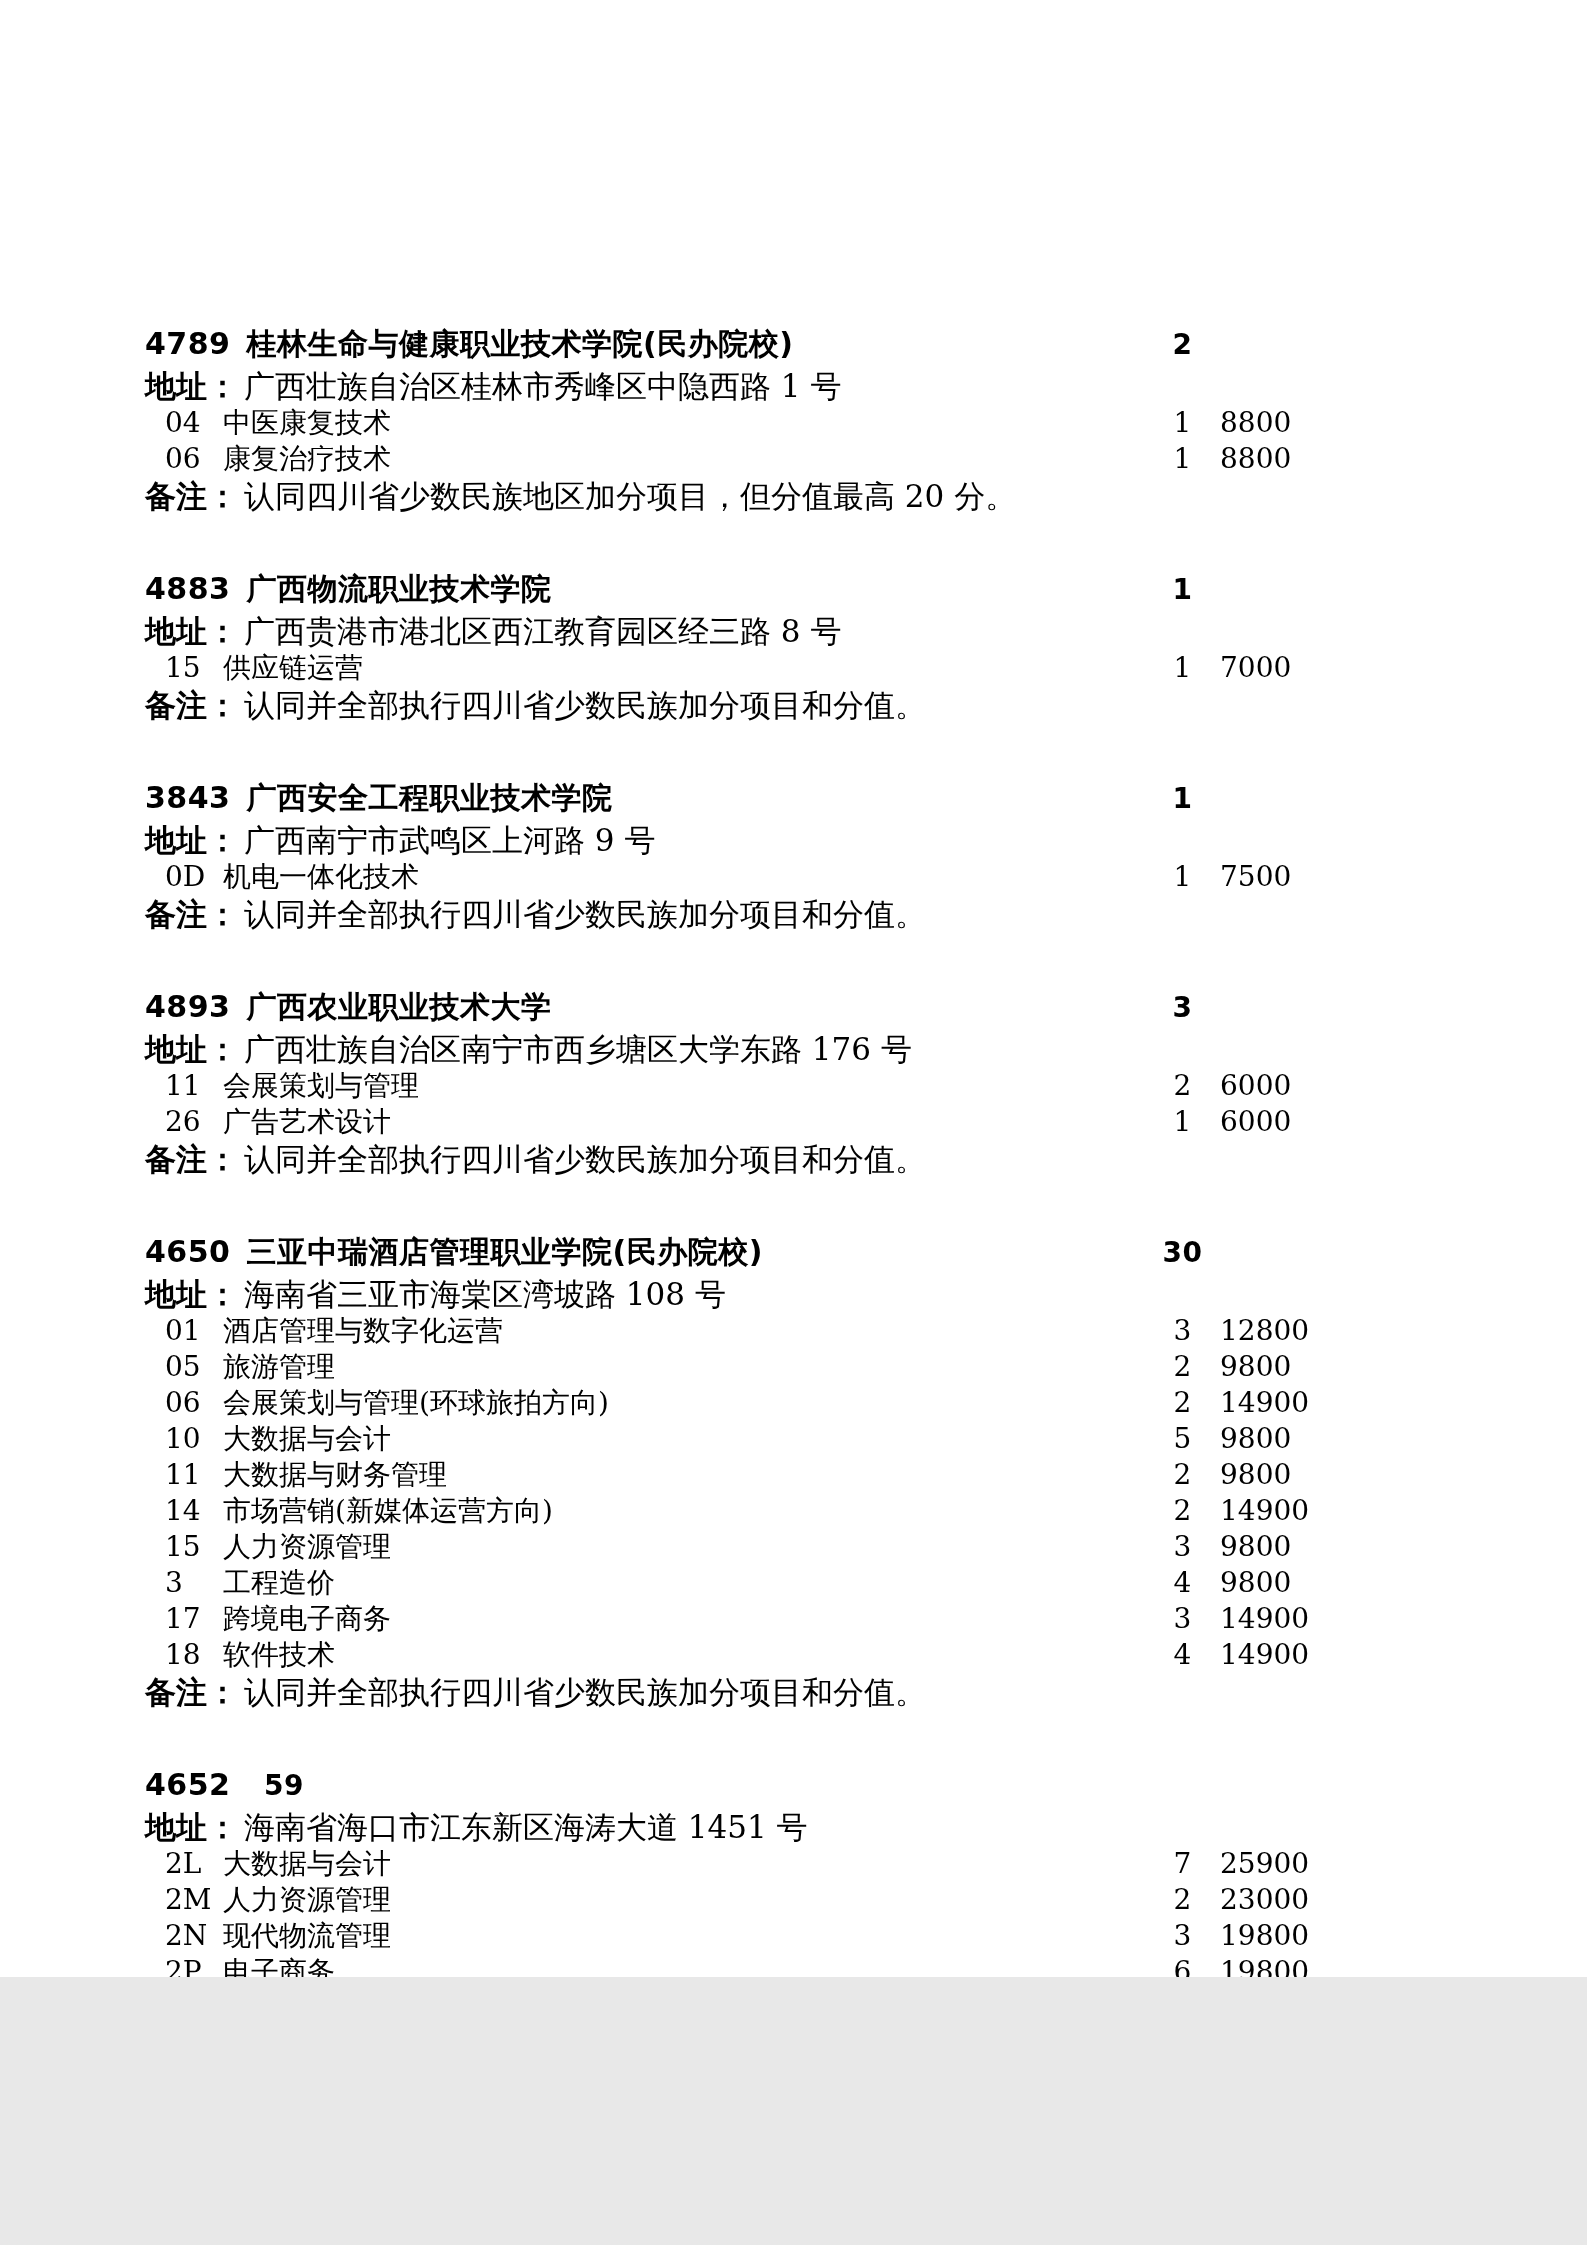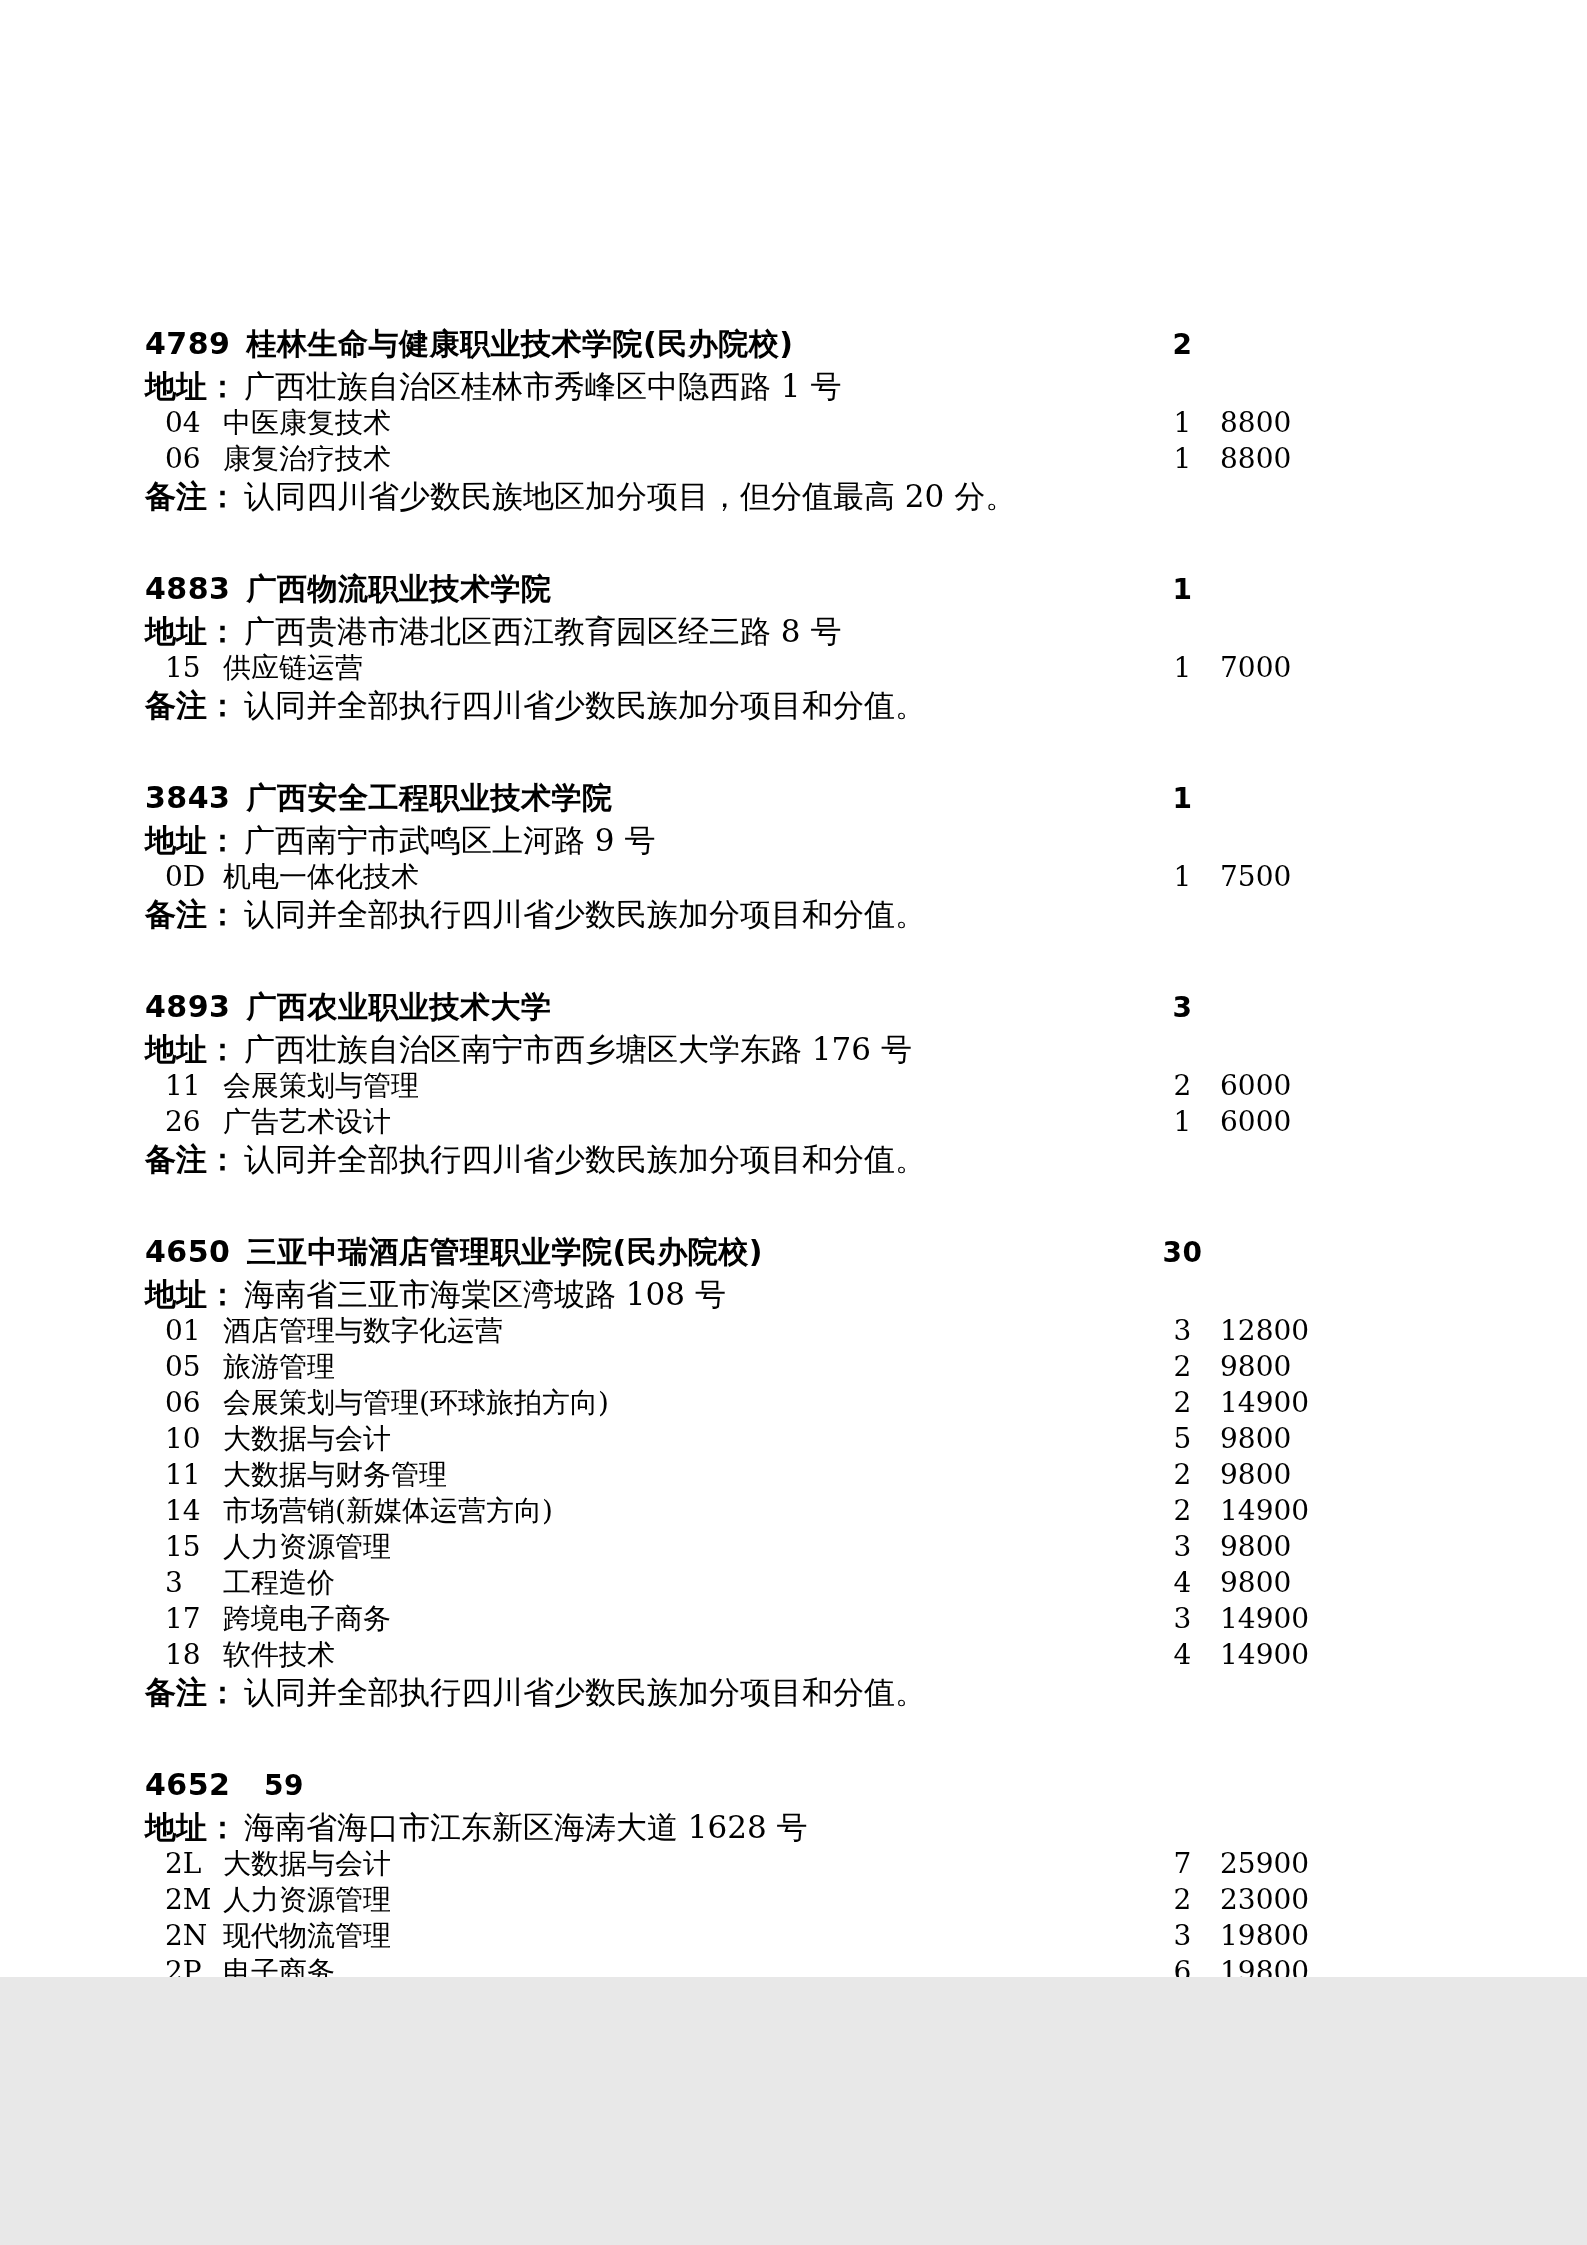--- a/index.html
+++ b/index.html
@@ -244,21 +244,21 @@
       </div>
     </section>
 
     <section class="school">
       <div class="school-header">
         <span class="h-code">4652</span>
         <span class="h-total">59</span>
         <span class="h-spacer"></span>
       </div>
       <div class="addr-line">
-        <span class="lbl">地址：</span><span>海南省海口市江东新区海涛大道 1628 号</span>
+        <span class="lbl">地址：</span><span>海南省海口市江东新区海涛大道 1451 号</span>
       </div>
       <div class="major-row">
         <span class="m-code">2L</span>
         <span class="m-name">大数据与会计</span>
         <span class="m-count">7</span>
         <span class="m-fee">25900</span>
       </div>
       <div class="major-row">
         <span class="m-code">2M</span>
         <span class="m-name">人力资源管理</span>

